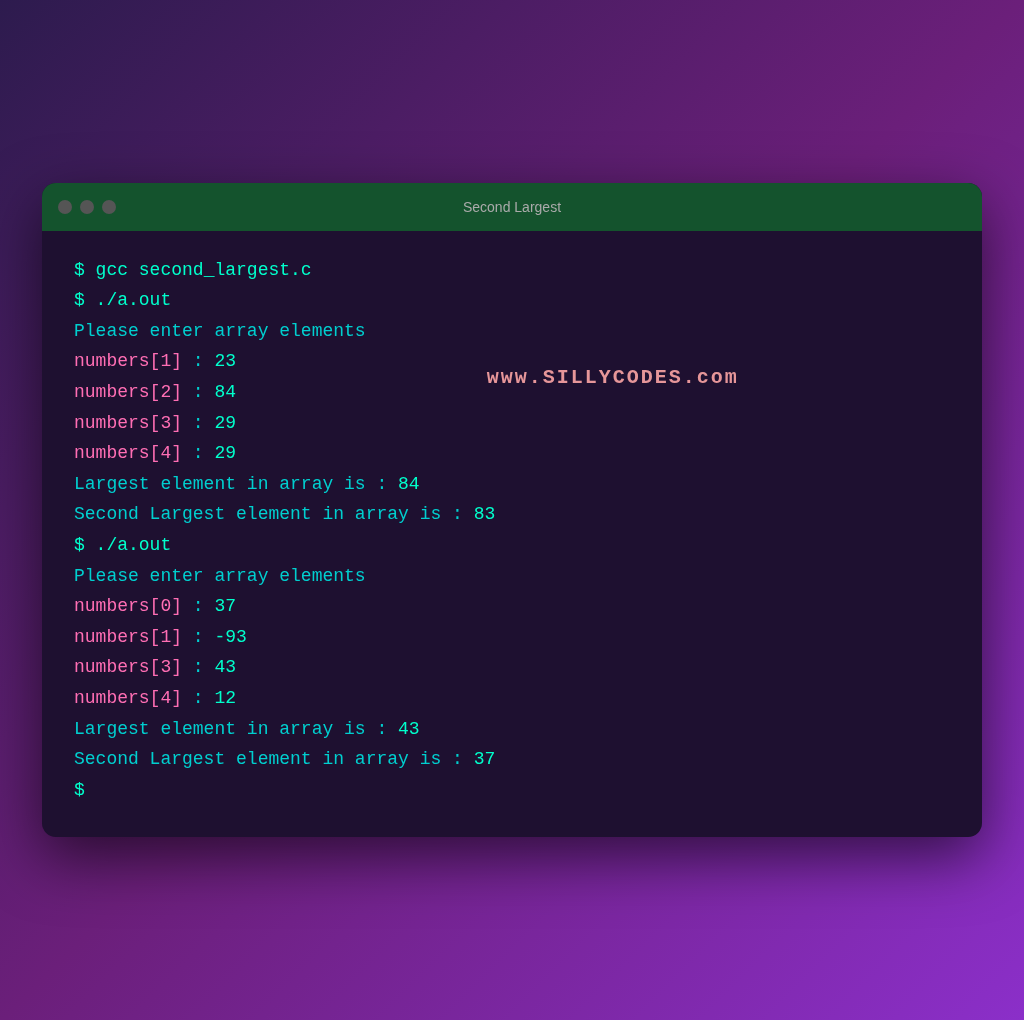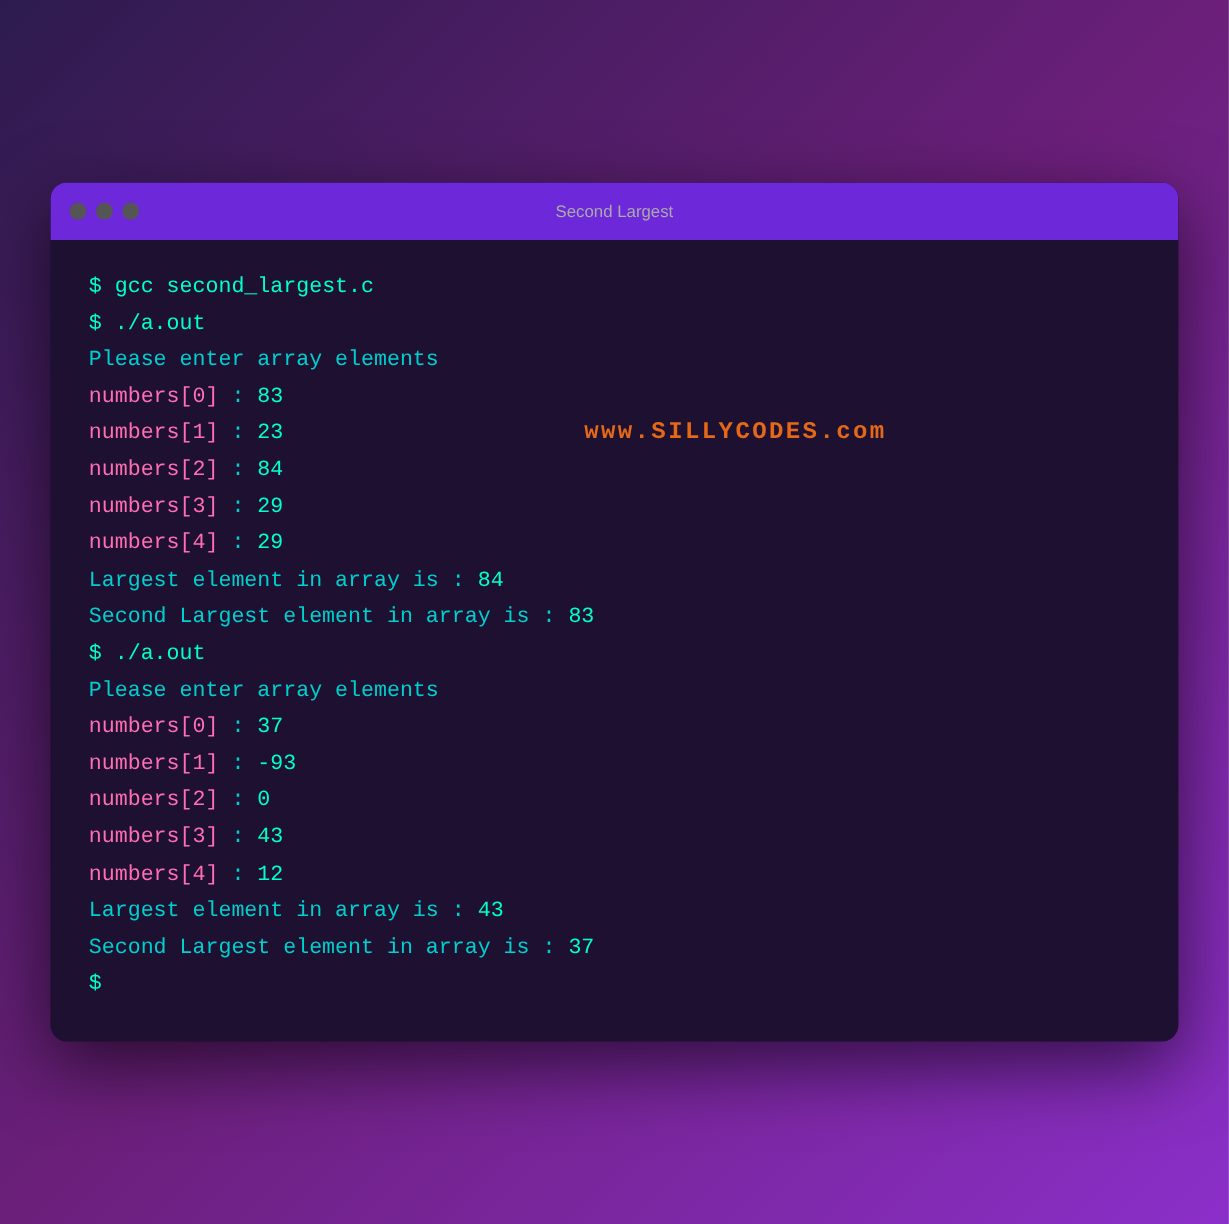--- a/index.html
+++ b/index.html
@@ -16,21 +16,21 @@
 
     .window {
       width: 940px;
       background: #1e1030;
       border-radius: 14px;
       overflow: hidden;
       box-shadow: 0 20px 60px rgba(0,0,0,0.6);
     }
 
     .titlebar {
-      background: #6d28d9;
+      background: #14532d;
       height: 48px;
       display: flex;
       align-items: center;
       padding: 0 16px;
       position: relative;
     }
 
     .traffic-lights {
       display: flex;
       gap: 8px;
@@ -54,24 +54,24 @@
 
     .terminal-body {
       padding: 24px 32px 32px 32px;
       line-height: 1.7;
       font-size: 18px;
       position: relative;
     }
 
     .watermark {
       position: absolute;
-      top: 144px;
+      top: 130px;
       left: 50%;
       transform: translateX(-10%);
-      color: #f97316;
+      color: #fca5a5;
       font-size: 20px;
       font-weight: bold;
       font-family: 'Courier New', Courier, monospace;
       letter-spacing: 2px;
       opacity: 0.9;
     }
 
     .line {
       display: block;
       white-space: pre;
@@ -101,36 +101,34 @@
 
   <div class="terminal-body">
     <div class="watermark">www.SILLYCODES.com</div>
 
     <span class="line"><span class="prompt">$ </span><span class="cmd">gcc second_largest.c</span></span>
 
     <span class="line"><span class="prompt">$ </span><span class="cmd">./a.out</span></span>
 
     <span class="line output-plain">Please enter array elements</span>
 
-    <span class="line"><span class="var-name">numbers[0]</span><span class="colon"> : </span><span class="number">83</span></span>
     <span class="line"><span class="var-name">numbers[1]</span><span class="colon"> : </span><span class="number">23</span></span>
     <span class="line"><span class="var-name">numbers[2]</span><span class="colon"> : </span><span class="number">84</span></span>
     <span class="line"><span class="var-name">numbers[3]</span><span class="colon"> : </span><span class="number">29</span></span>
     <span class="line"><span class="var-name">numbers[4]</span><span class="colon"> : </span><span class="number">29</span></span>
 
     <span class="line"><span class="label">Largest element in array is : </span><span class="result-num">84</span></span>
     <span class="line"><span class="label">Second Largest element in array is : </span><span class="result-num">83</span></span>
 
     <span class="line"><span class="prompt">$ </span><span class="cmd">./a.out</span></span>
 
     <span class="line output-plain">Please enter array elements</span>
 
     <span class="line"><span class="var-name">numbers[0]</span><span class="colon"> : </span><span class="number">37</span></span>
     <span class="line"><span class="var-name">numbers[1]</span><span class="colon"> : </span><span class="number">-93</span></span>
-    <span class="line"><span class="var-name">numbers[2]</span><span class="colon"> : </span><span class="number">0</span></span>
     <span class="line"><span class="var-name">numbers[3]</span><span class="colon"> : </span><span class="number">43</span></span>
     <span class="line"><span class="var-name">numbers[4]</span><span class="colon"> : </span><span class="number">12</span></span>
 
     <span class="line"><span class="label">Largest element in array is : </span><span class="result-num">43</span></span>
     <span class="line"><span class="label">Second Largest element in array is : </span><span class="result-num">37</span></span>
 
     <span class="line"><span class="prompt">$</span></span>
   </div>
 </div>
 

